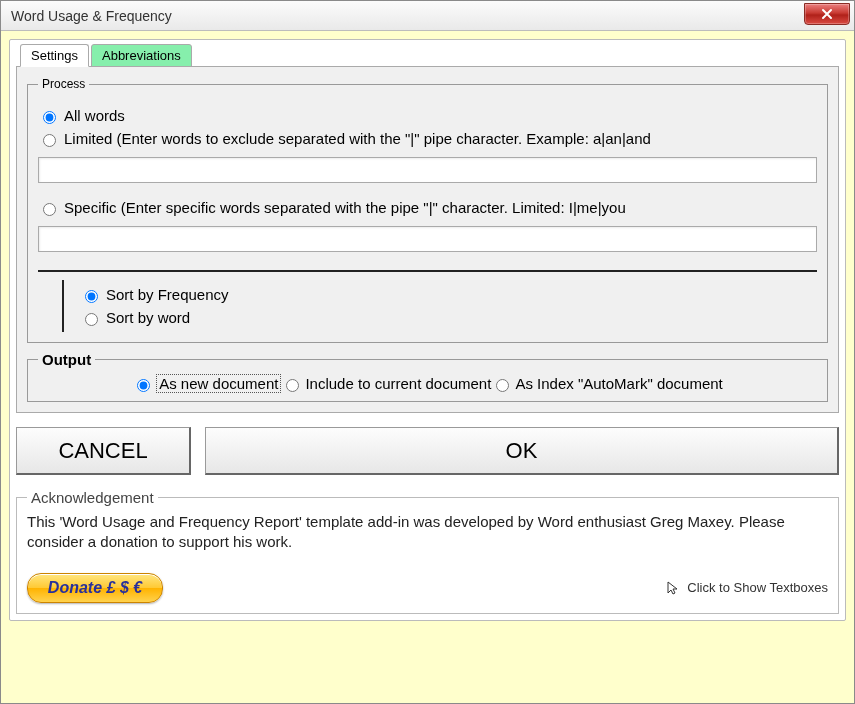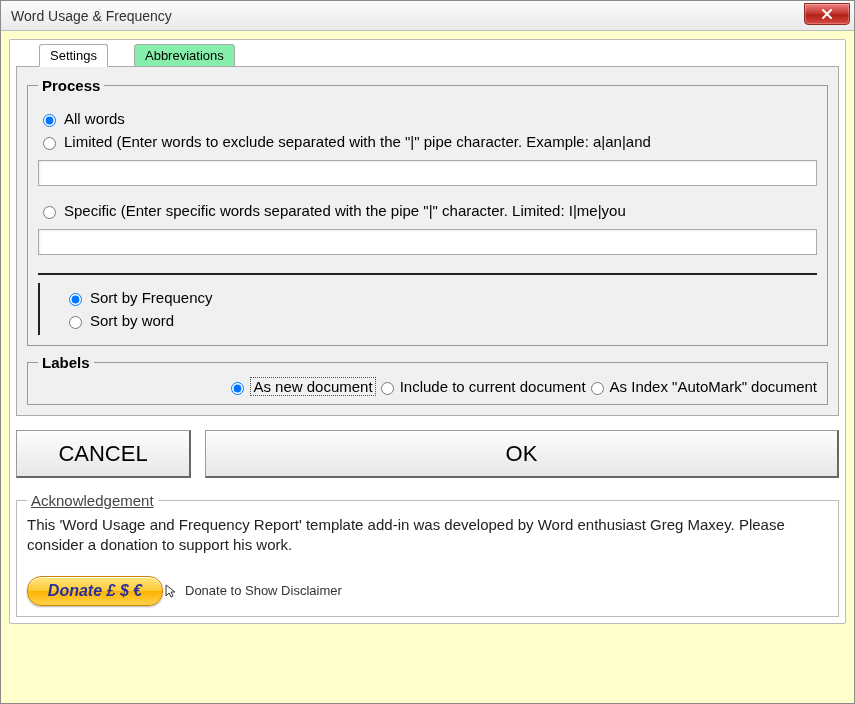--- a/index.html
+++ b/index.html
@@ -56,22 +56,21 @@
   }
   .whitepanel {
     background: #fff;
     border: 1px solid #bbb;
     padding: 4px 6px 6px 6px;
     border-radius: 2px;
   }
   .tabs-row {
     display: flex;
     margin-bottom: -1px;
-    margin-left: 23px;
-    gap: 24px;
+    margin-left: 4px;
   }
   .tab {
     padding: 3px 10px;
     border: 1px solid #aaa;
     border-bottom: 1px solid #fff;
     background: #fff;
     font-size: 13px;
     margin-right: 2px;
     border-radius: 3px 3px 0 0;
     position: relative;
@@ -87,34 +86,33 @@
     background: #f0f0f0;
     padding: 10px 10px 10px 10px;
     position: relative;
   }
   fieldset.groupbox {
     border: 1px solid #999;
     margin: 0 0 8px 0;
     padding: 10px 10px 10px 10px;
   }
   fieldset.groupbox > legend {
-    font-weight: bold;
-    font-size: 15px;
+    font-weight: normal;
+    font-size: 12px;
     padding: 0 4px;
   }
   fieldset.output-box > legend {
     font-weight: bold;
     font-size: 15px;
     padding: 0 4px;
   }
   fieldset.ack-box > legend {
     font-size: 15px;
     padding: 0 4px;
     color: #444;
-    text-decoration: underline;
   }
   .radio-row, .check-row {
     display: flex;
     align-items: flex-end;
     margin: 6px 0;
     font-size: 15px;
   }
   .radio-row input, .check-row input {
     margin-right: 8px;
   }
@@ -136,30 +134,31 @@
   .opts-row {
     display: flex;
   }
   .opts-left {
     flex: 1;
     padding-right: 12px;
   }
   .opts-right {
     width: 260px;
     border-left: 2px solid #222;
-    padding-left: 24px;
+    padding-left: 16px;
+    margin-left: 24px;
   }
   fieldset.output-box {
     border: 1px solid #999;
     margin: 0;
     padding: 6px 10px 8px 10px;
   }
   .output-row {
     display: flex;
-    justify-content: flex-end;
+    justify-content: center;
     align-items: center;
     font-size: 15px;
   }
   .output-item {
     display: flex;
     align-items: center;
   }
   .output-item input { margin-right: 6px; }
   .output-item.selected span {
     border: 1px dotted #555;
@@ -191,20 +190,21 @@
     background: #fff;
   }
   .ack-text {
     font-size: 15px;
     color: #222;
     line-height: 1.35;
     margin-bottom: 20px;
   }
   .ack-footer {
     display: flex;
+    justify-content: space-between;
     align-items: center;
   }
   .donate-btn {
     width: 136px;
     height: 30px;
     background: linear-gradient(#ffe680, #ffc933 50%, #ffb300 51%, #ffd24d);
     border: 1px solid #cc8400;
     border-radius: 14px;
     font-size: 16px;
     font-style: italic;
@@ -277,21 +277,21 @@
               </label>
               <label class="radio-row">
                 <input type="radio" name="sort" style="">
                 <span>Sort by word</span>
               </label>
             </div>
           </div>
         </fieldset>
 
         <fieldset class="output-box">
-          <legend>Labels</legend>
+          <legend>Output</legend>
           <div class="output-row">
             <label class="output-item selected">
               <input type="radio" name="out" checked="" style="">
               <span>As new document</span>
             </label>
             <label class="output-item">
               <input type="radio" name="out" style="">
               <span>Include to current document</span>
             </label>
             <label class="output-item">
@@ -310,20 +310,20 @@
 
       <fieldset class="ack-box">
         <legend>Acknowledgement</legend>
         <div class="ack-text">This 'Word Usage and Frequency Report' template add-in was developed by Word enthusiast Greg Maxey.  Please consider a donation to support his work.</div>
         <div class="ack-footer">
           <div class="donate-btn">Donate £ $ €</div>
           <div class="disclaimer">
             <svg width="16" height="16" viewBox="0 0 16 16">
               <path d="M3 2 L3 13 L6 10 L8 14 L10 13 L8 9 L12 9 Z" fill="#fff" stroke="#333" stroke-width="1"></path>
             </svg>
-            <span>Donate to Show Disclaimer</span>
+            <span>Click to Show Textboxes</span>
           </div>
         </div>
       </fieldset>
 
     </div>
   </div>
 </div>
 
 </body></html>

